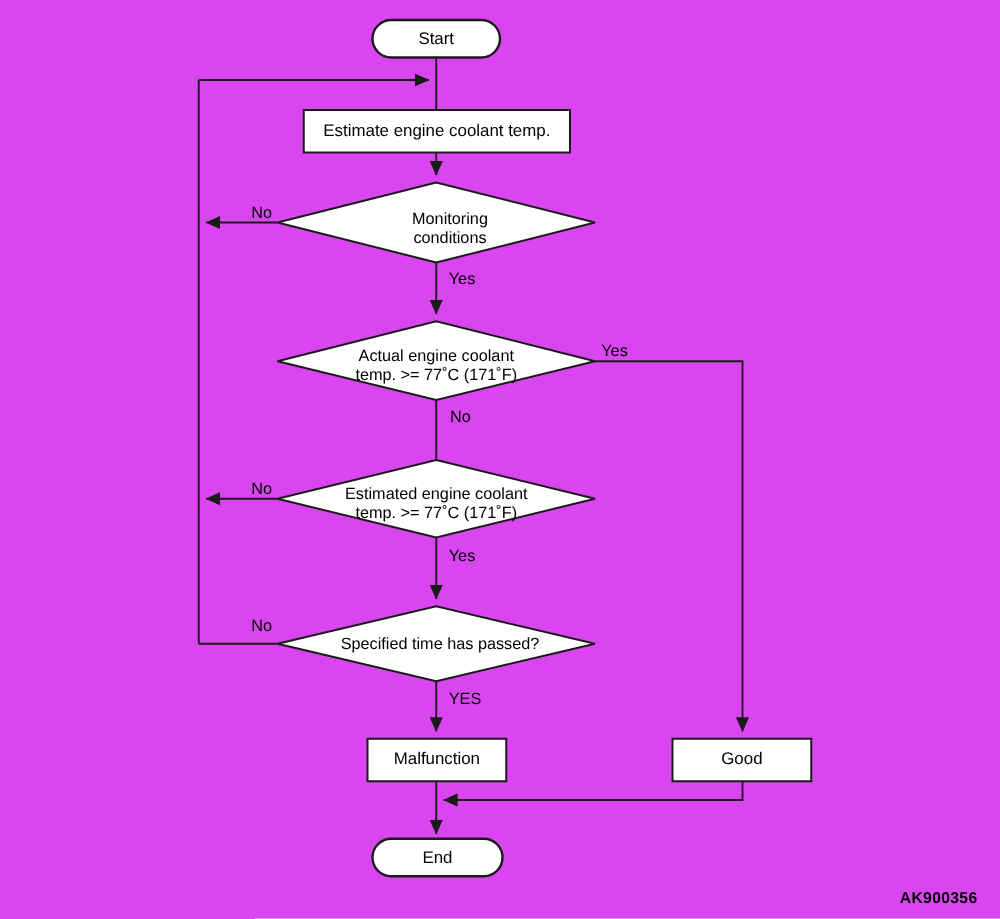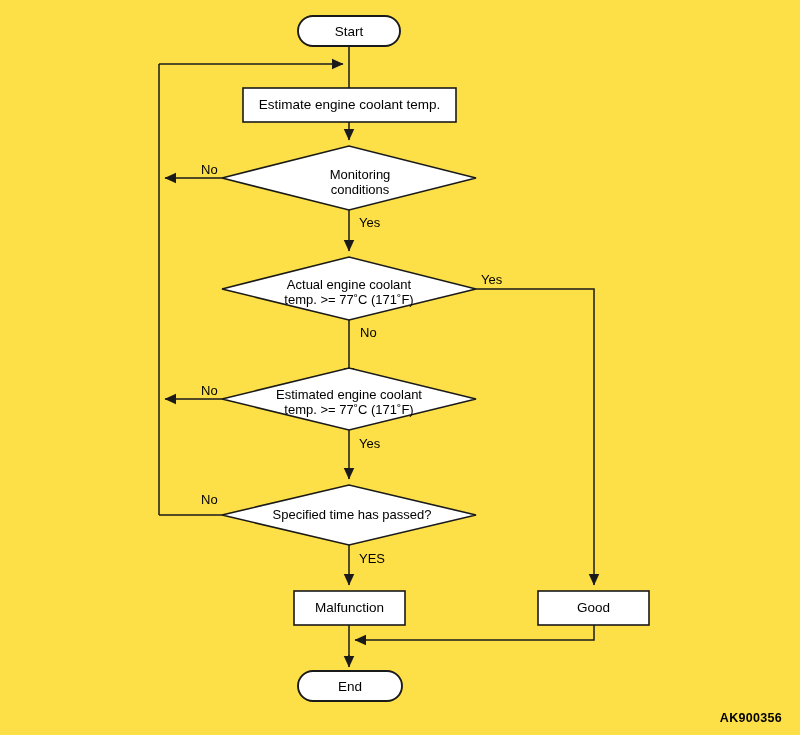--- a/index.html
+++ b/index.html
@@ -9,21 +9,21 @@
     background: #ffffff;
   }
   body {
     font-family: "Liberation Sans", sans-serif;
     color: #000000;
   }
   #diagram-root {
     position: relative;
     width: 800px;
     height: 735px;
-    background: #fde047;
+    background: #d946ef;
     overflow: hidden;
   }
   #flow-svg {
     position: absolute;
     top: 0;
     left: 0;
     width: 800px;
     height: 735px;
   }
   .node-shape {

